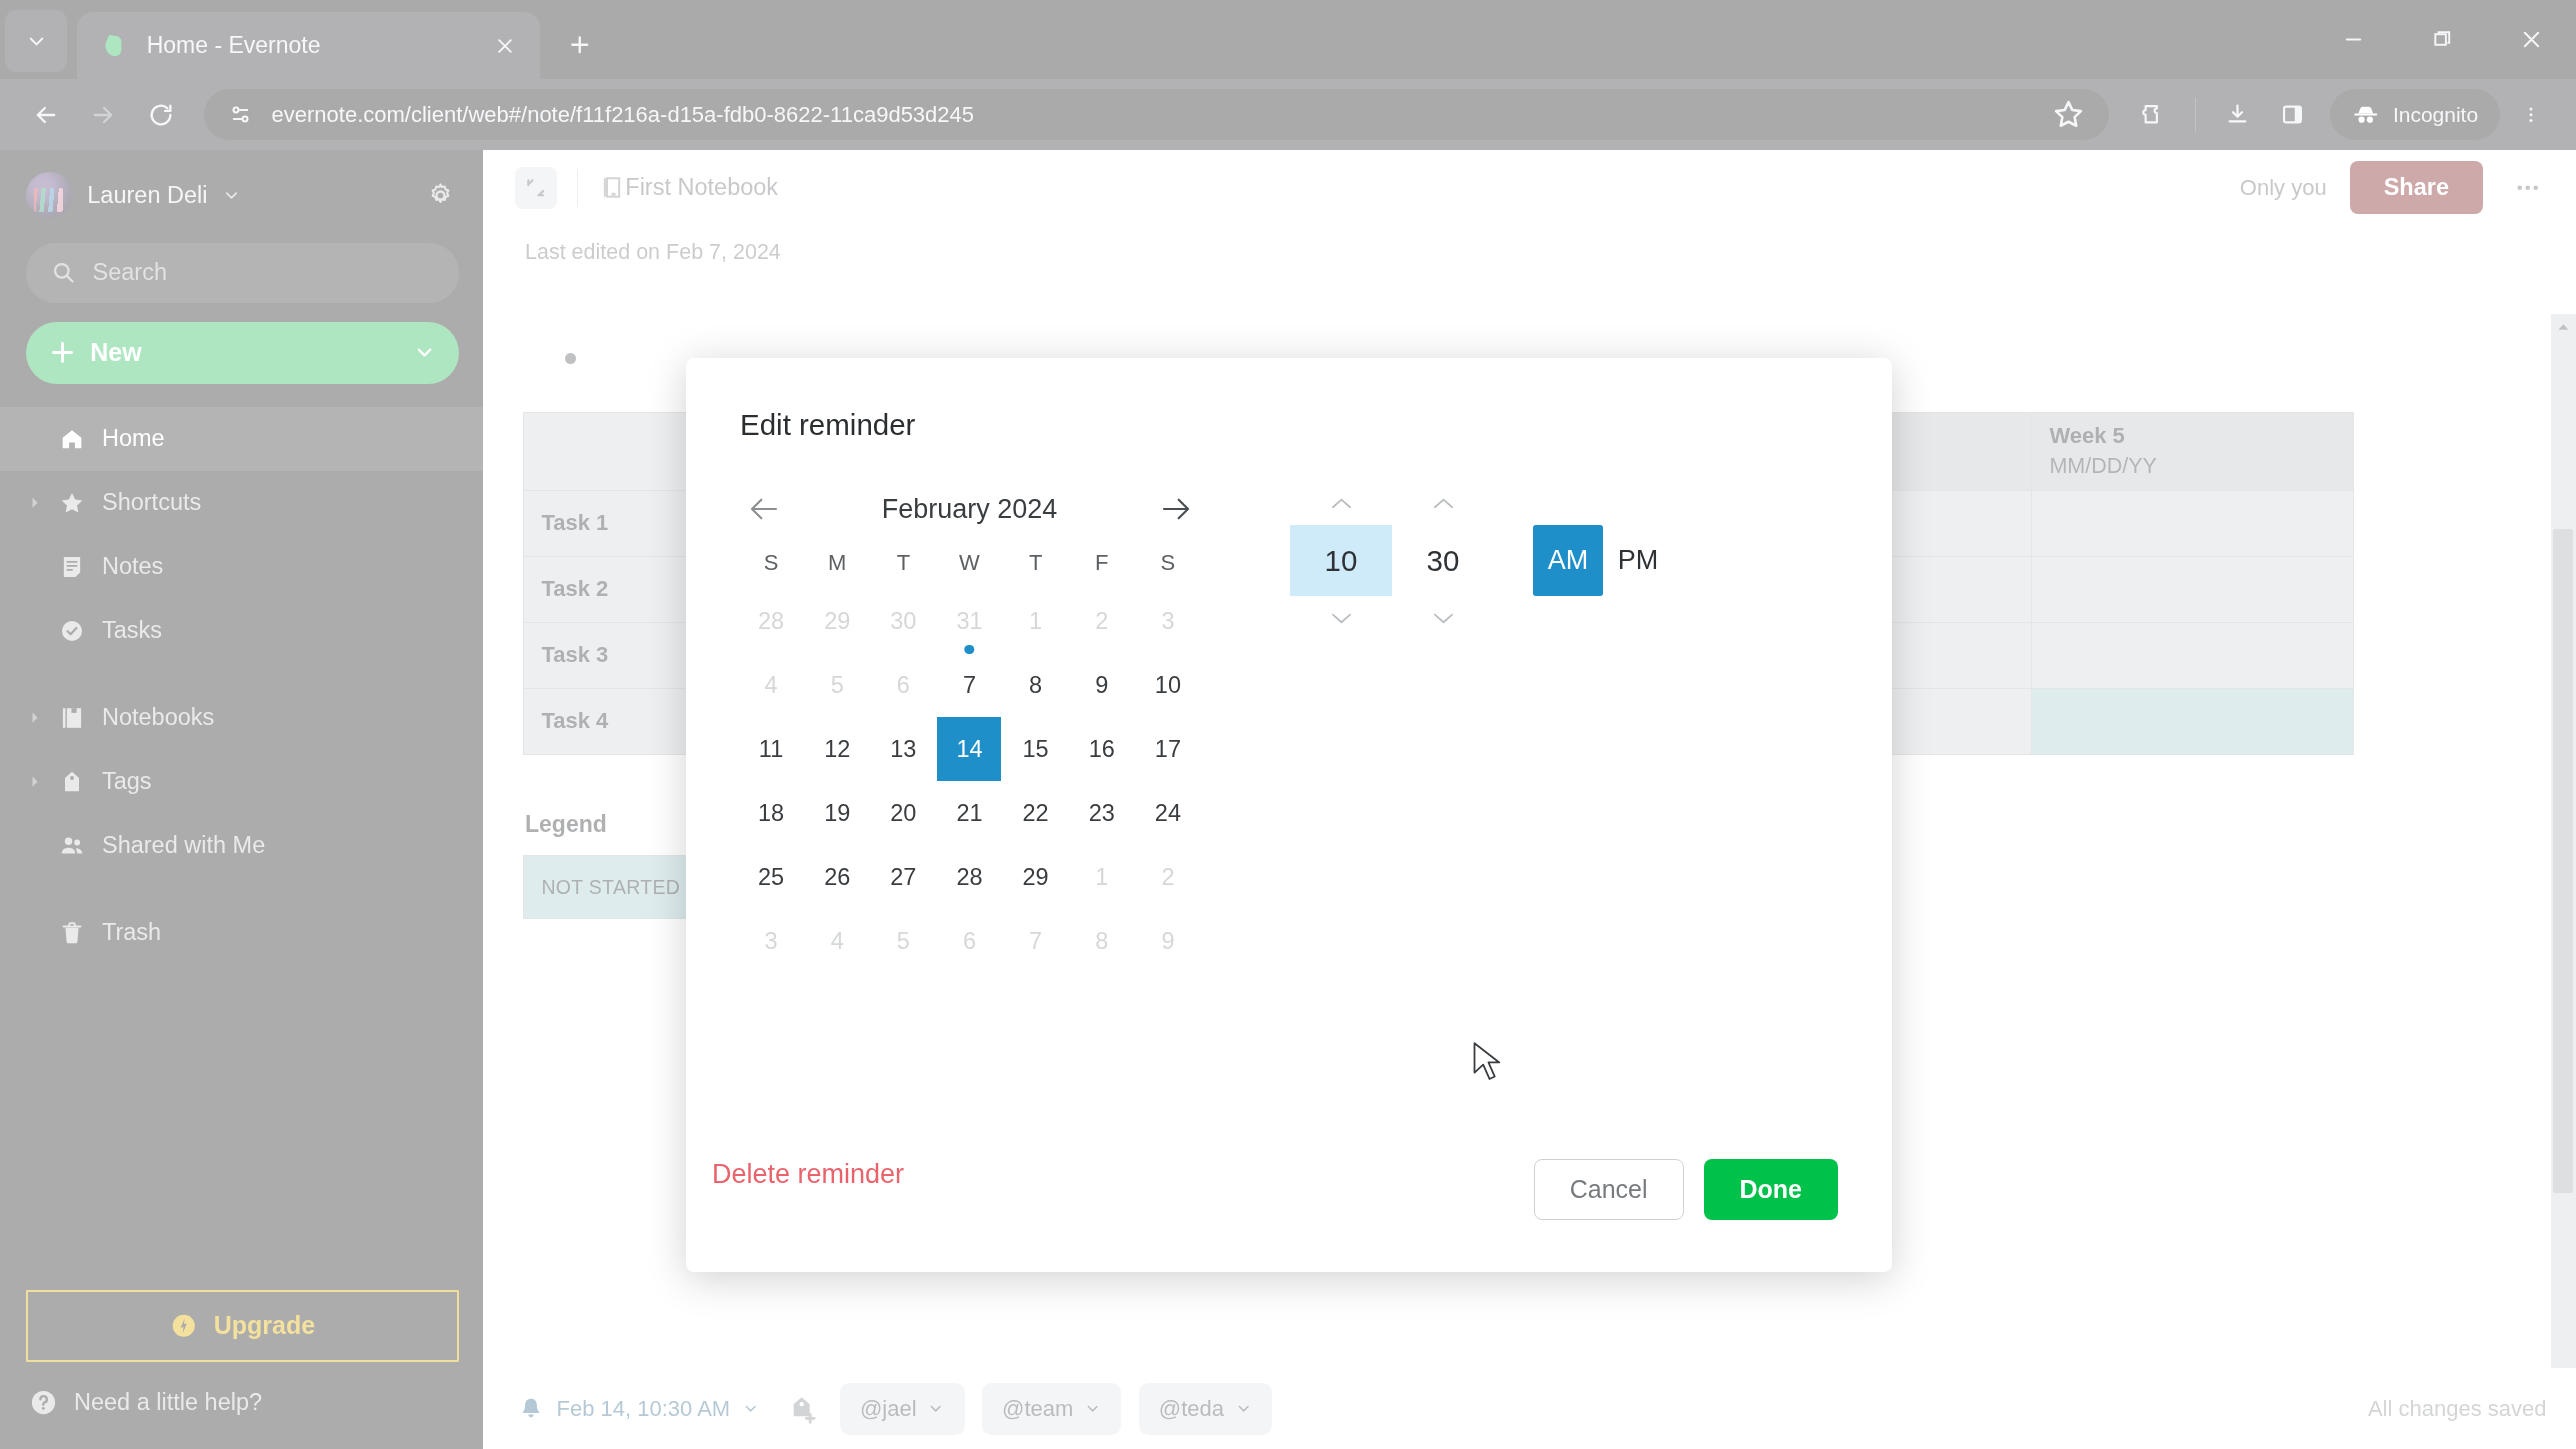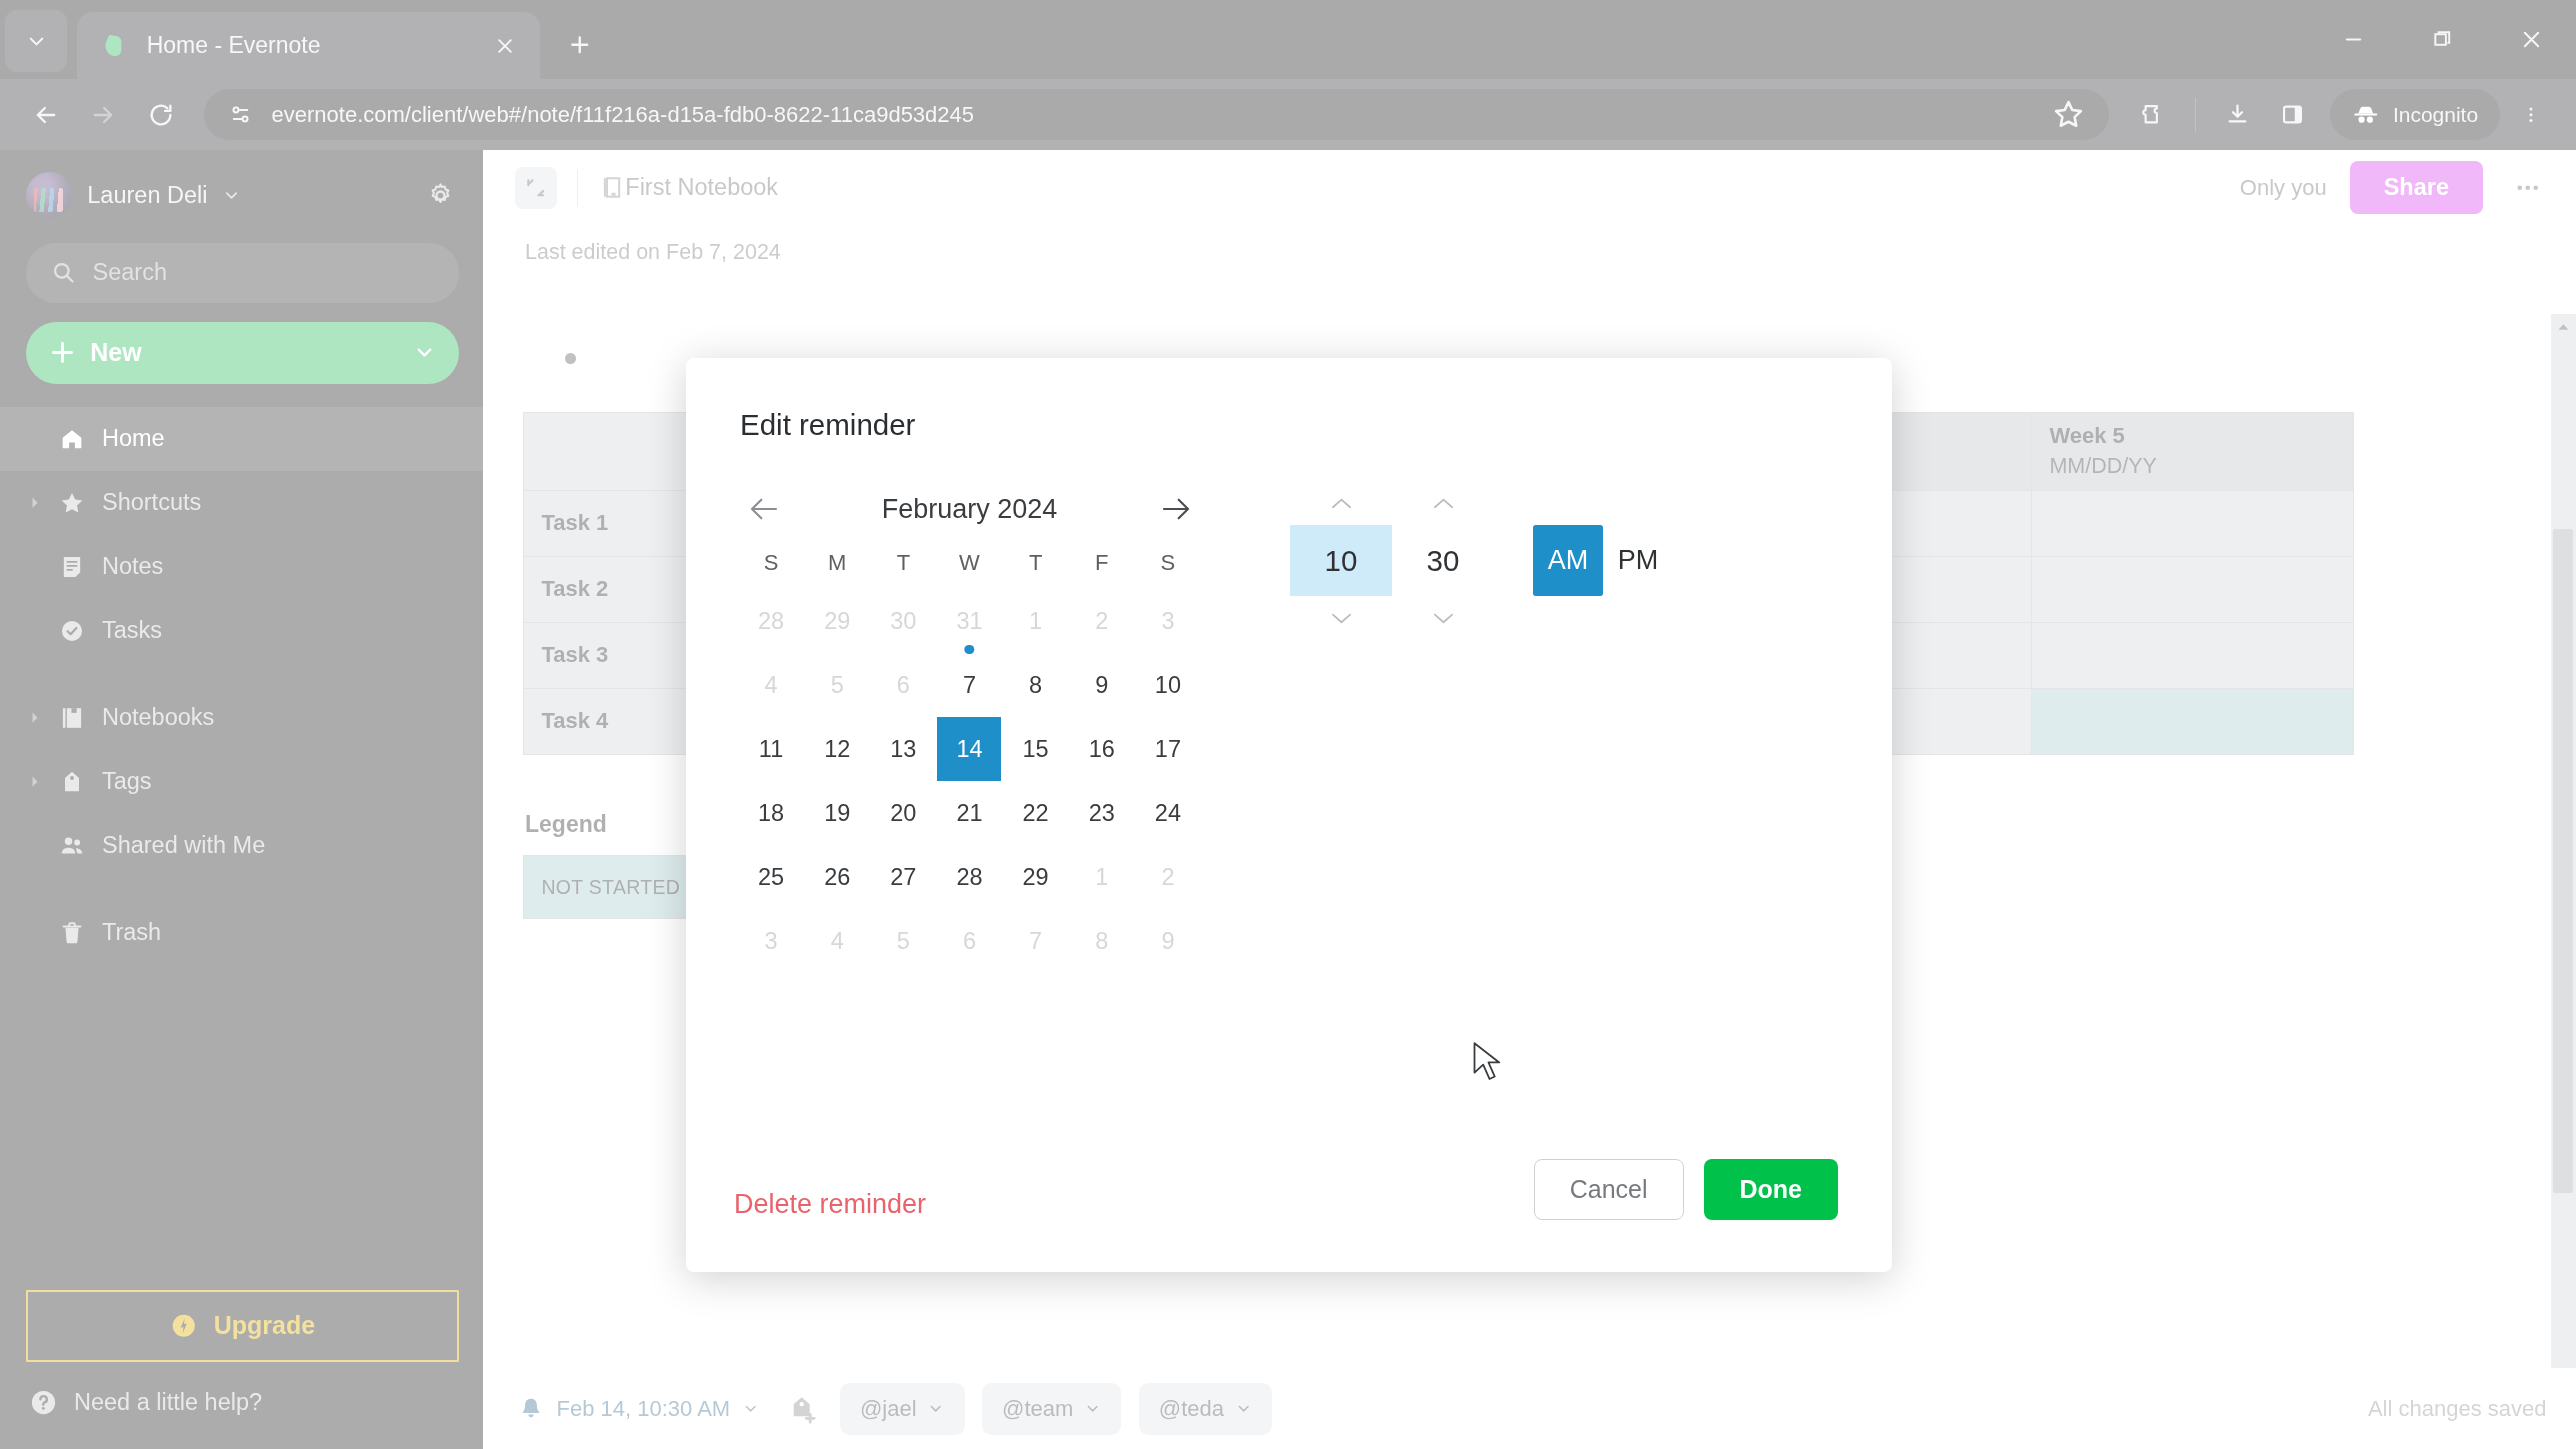--- a/index.html
+++ b/index.html
@@ -155,21 +155,21 @@
     display:flex; align-items:center; justify-content:center; flex:0 0 auto;
   }
   .collapse-btn svg { width: 25.5px; height: 25.5px; }
   .head-sep { width: 1.3px; height: 38px; background: #d3d6d9; flex:0 0 auto;}
   .notebook-chip { display: flex; align-items: center; gap: 0; }
   .notebook-chip svg { width: 27px; height: 27px; flex:0 0 auto;}
   .notebook-name { color: #6d6f73; font-size: 23.5px; }
   .head-right { margin-left: auto; display: flex; align-items: center; gap: 23px; }
   .only-you { color: #6d6f73; font-size: 22px; }
   .share-btn {
-    background: #d946ef; color: #fff; font-size: 23.5px; font-weight: 700;
+    background: #7f1d1d; color: #fff; font-size: 23.5px; font-weight: 700;
     border-radius: 8px; padding: 13.4px 34px;
   }
   .more-btn { width: 43px; height: 43px; display:flex; align-items:center; justify-content:center;}
   .more-btn svg { width: 29.5px; height: 29.5px; }
 
   .last-edited { padding: 14.8px 0 0 42px; color: #77797d; font-size: 21.5px; }
 
   .note-body { position: absolute; top: 168px; left: 0; right: 14.8px; bottom: 81px; overflow: hidden; }
   .bullet { width: 10.7px; height: 10.7px; border-radius: 50%; background: #5a5d61; margin: 35px 0 0 82px; }
 
@@ -271,22 +271,22 @@
   }
   .sp-val.hl { background: #cfeaf8; }
   .ampm-wrap { display: flex; align-items: center; margin-left: 39px; margin-top: 44px; }
   .ampm {
     width: 70px; height: 71px; display:flex; align-items:center; justify-content:center;
     font-size: 27px; color: #2f3235; border-radius: 2.7px;
   }
   .ampm.on { background: #1e8fc8; color: #ffffff; }
 
   .modal-foot {
-    margin-top: auto; display: flex; align-items: flex-end;
-    padding: 0 54px 52px 48px; gap: 20px;
+    margin-top: auto; display: flex; align-items: flex-start;
+    padding: 0 54px 52px 26px; gap: 20px;
   }
   .delete-link { color: #e8636b; font-size: 27px; }
   .cancel-btn {
     margin-left: auto; border: 1.3px solid #cfd2d5; border-radius: 8px;
     padding: 14.8px 35px; font-size: 25px; color: #76797d; background: #fff;
   }
   .done-btn {
     background: #00c24a; color: #ffffff; border-radius: 8px;
     padding: 16px 36px; font-size: 25px; font-weight: 600;
   }

